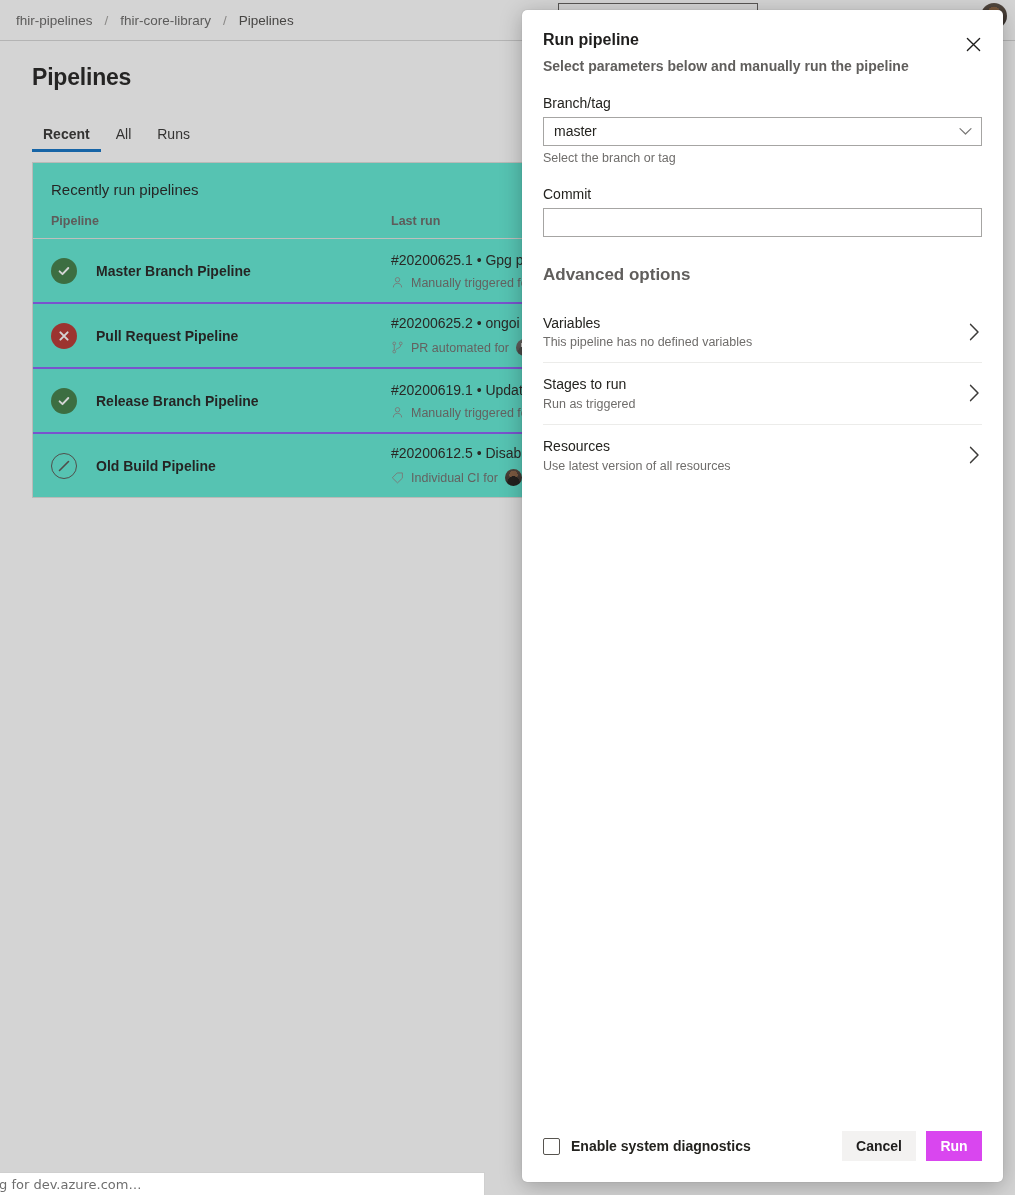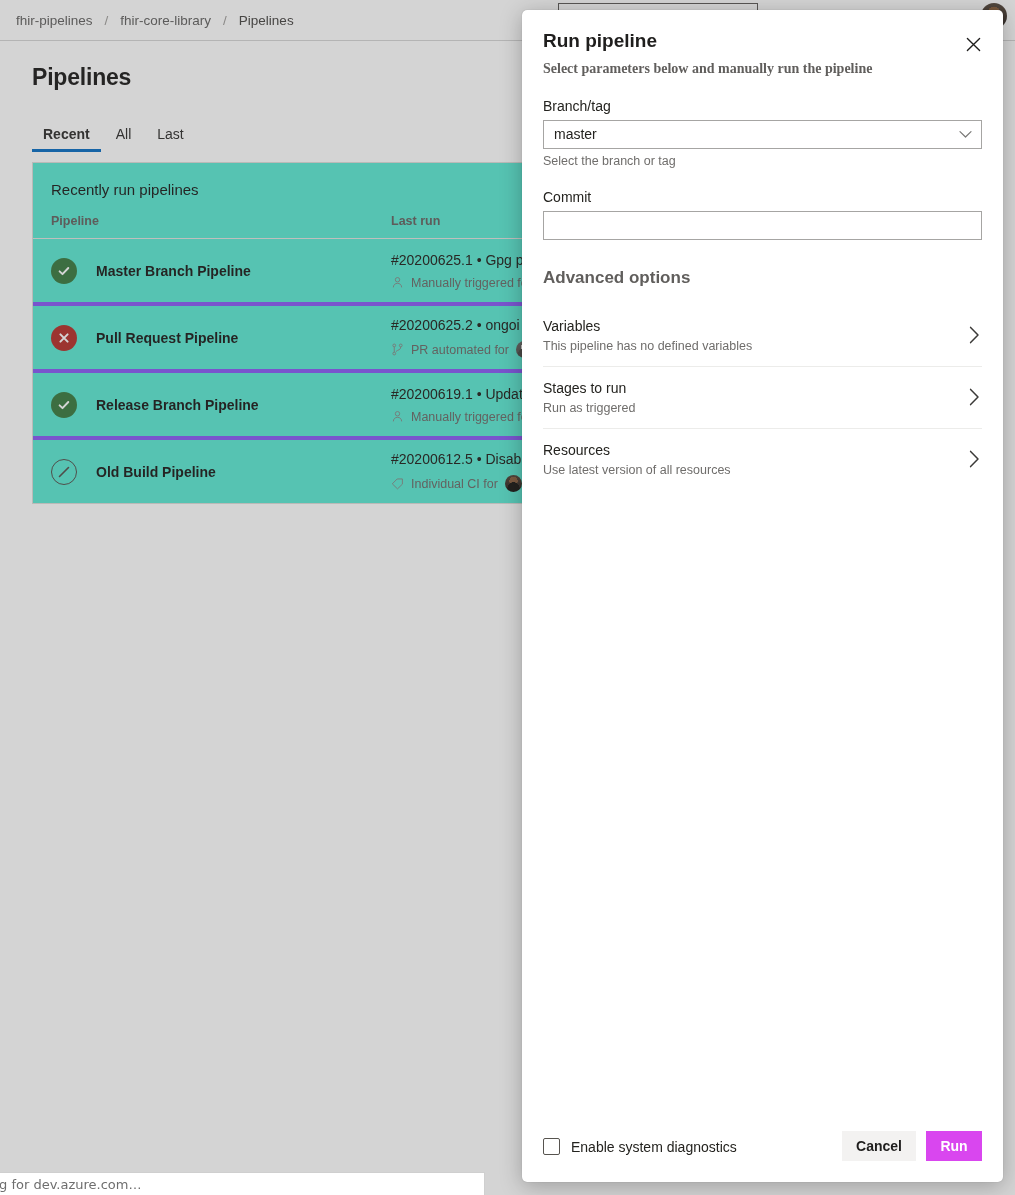--- a/index.html
+++ b/index.html
@@ -137,21 +137,21 @@
     color: #686664;
   }
   .col-h.pipeline { width: 340px; }
   .col-h.lastrun { flex: 1; }
 
   .pipeline-row {
     display: flex;
     align-items: center;
     height: 63px;
     padding: 0 18px;
-    border-bottom: 4px solid #8b5cf6;
+    border-bottom: 2px solid #8b5cf6;
     cursor: pointer;
   }
   .pipeline-row:last-child { border-bottom: none; }
 
   .status-icon {
     width: 26px; height: 26px;
     border-radius: 50%;
     flex: 0 0 26px;
     display: flex;
     align-items: center;
@@ -264,31 +264,30 @@
     box-sizing: border-box;
     overflow: hidden;
   }
 
   .dlg-header {
     padding: 21px 21px 0 21px;
     position: relative;
     flex: 0 0 auto;
   }
   .dlg-title {
-    font-size: 19px;
+    font-size: 16px;
     font-weight: bold;
     color: #1f1e1d;
     line-height: 1.1;
   }
   .dlg-subtitle {
     margin-top: 9px;
     font-size: 14px;
     font-weight: bold;
     color: #605e5c;
-    font-family: Liberation Serif, serif;
   }
   .dlg-close {
     position: absolute;
     right: 15px; top: 19px;
     width: 30px; height: 30px;
     display: flex;
     align-items: center;
     justify-content: center;
     cursor: pointer;
     color: #1f1e1d;
@@ -369,22 +368,23 @@
   }
 
   .dlg-footer {
     flex: 0 0 auto;
     display: flex;
     align-items: center;
     padding: 16px 21px 21px 21px;
   }
   .diag-check {
     display: flex;
-    align-items: flex-end;
+    align-items: center;
     cursor: pointer;
+    font-weight: bold;
   }
   .checkbox {
     width: 17px; height: 17px;
     border: 1.4px solid #57544f;
     border-radius: 2px;
     box-sizing: border-box;
     background: #ffffff;
     flex: 0 0 17px;
   }
   .diag-label {
@@ -439,21 +439,21 @@
     <div class="page-title">Pipelines</div>
 
     <div class="tabs">
       <div class="tab active">
         <span>Recent</span>
       </div>
       <div class="tab">
         <span>All</span>
       </div>
       <div class="tab">
-        <span>Last</span>
+        <span>Runs</span>
       </div>
     </div>
 
     <div class="card">
       <div class="card-title">Recently run pipelines</div>
 
       <div class="col-headers">
         <div class="col-h pipeline">Pipeline</div>
         <div class="col-h lastrun">Last run</div>
       </div>

